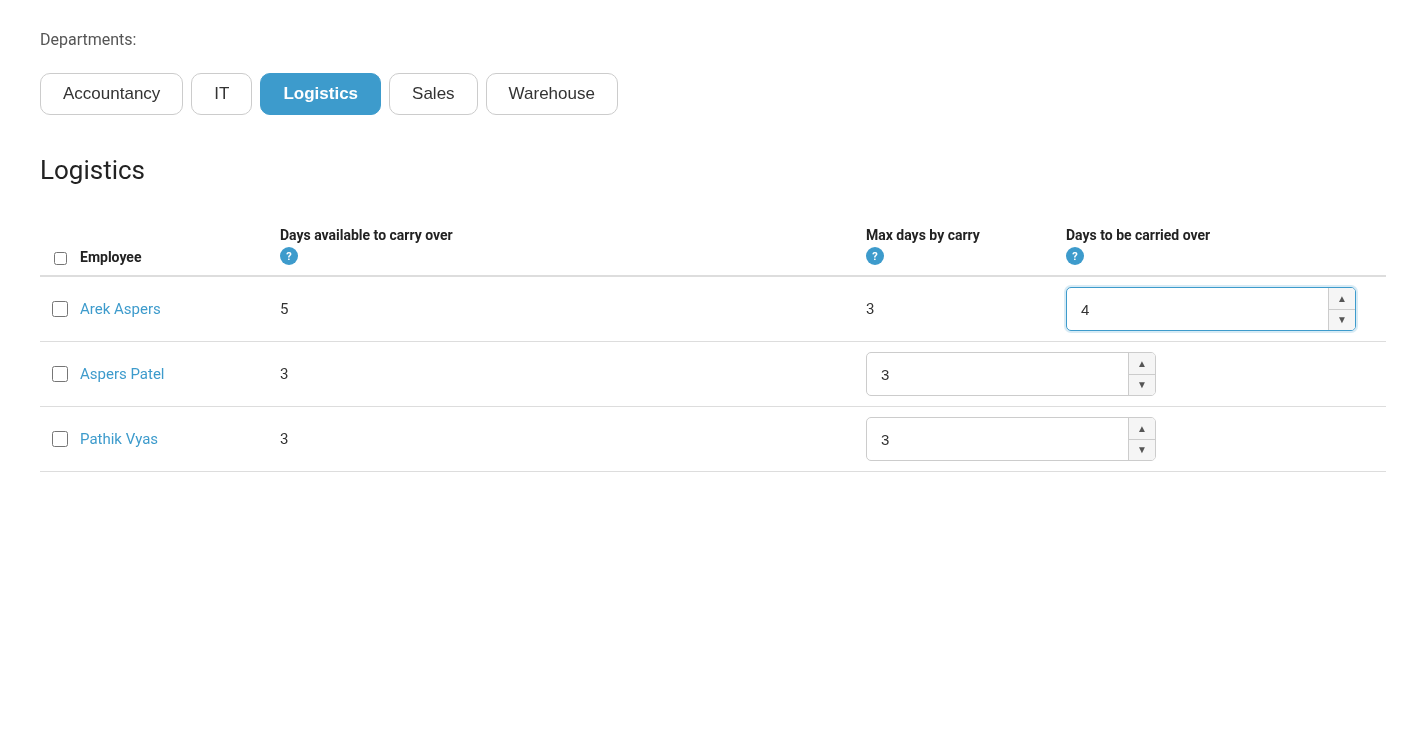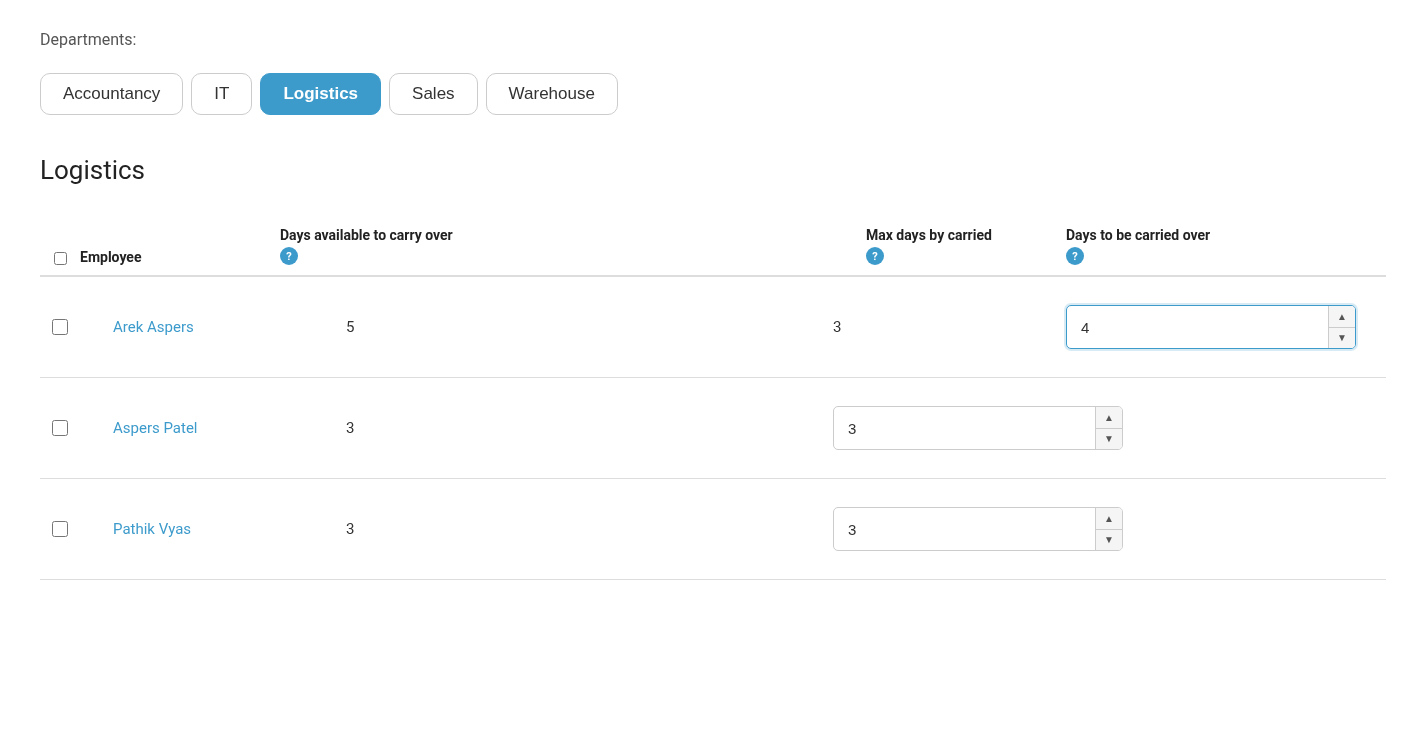--- a/index.html
+++ b/index.html
@@ -88,23 +88,22 @@
       font-size: 11px;
       font-weight: 700;
       cursor: pointer;
       flex-shrink: 0;
     }
 
     .table-row {
       display: grid;
       grid-template-columns: 40px 200px 1fr 200px 320px;
       align-items: center;
-      padding: 28px 0;
+      padding: 10px 0;
       border-bottom: 1px solid #ddd;
-      gap: 33px;
     }
 
     .checkbox-cell {
       display: flex;
       align-items: center;
       justify-content: center;
     }
 
     .checkbox-cell input[type="checkbox"] {
       width: 16px;
@@ -206,21 +205,21 @@
       <input type="checkbox" style="">
     </div>
     <div class="col-header">
       <span>Employee</span>
     </div>
     <div class="col-header">
       <span>Days available to carry over</span>
       <span class="help-icon">?</span>
     </div>
     <div class="col-header">
-      <span>Max days by carried</span>
+      <span>Max days by carry</span>
       <span class="help-icon">?</span>
     </div>
     <div class="col-header">
       <span>Days to be carried over</span>
       <span class="help-icon">?</span>
     </div>
   </div>
 
   <div id="table-rows">
       <div class="table-row">

